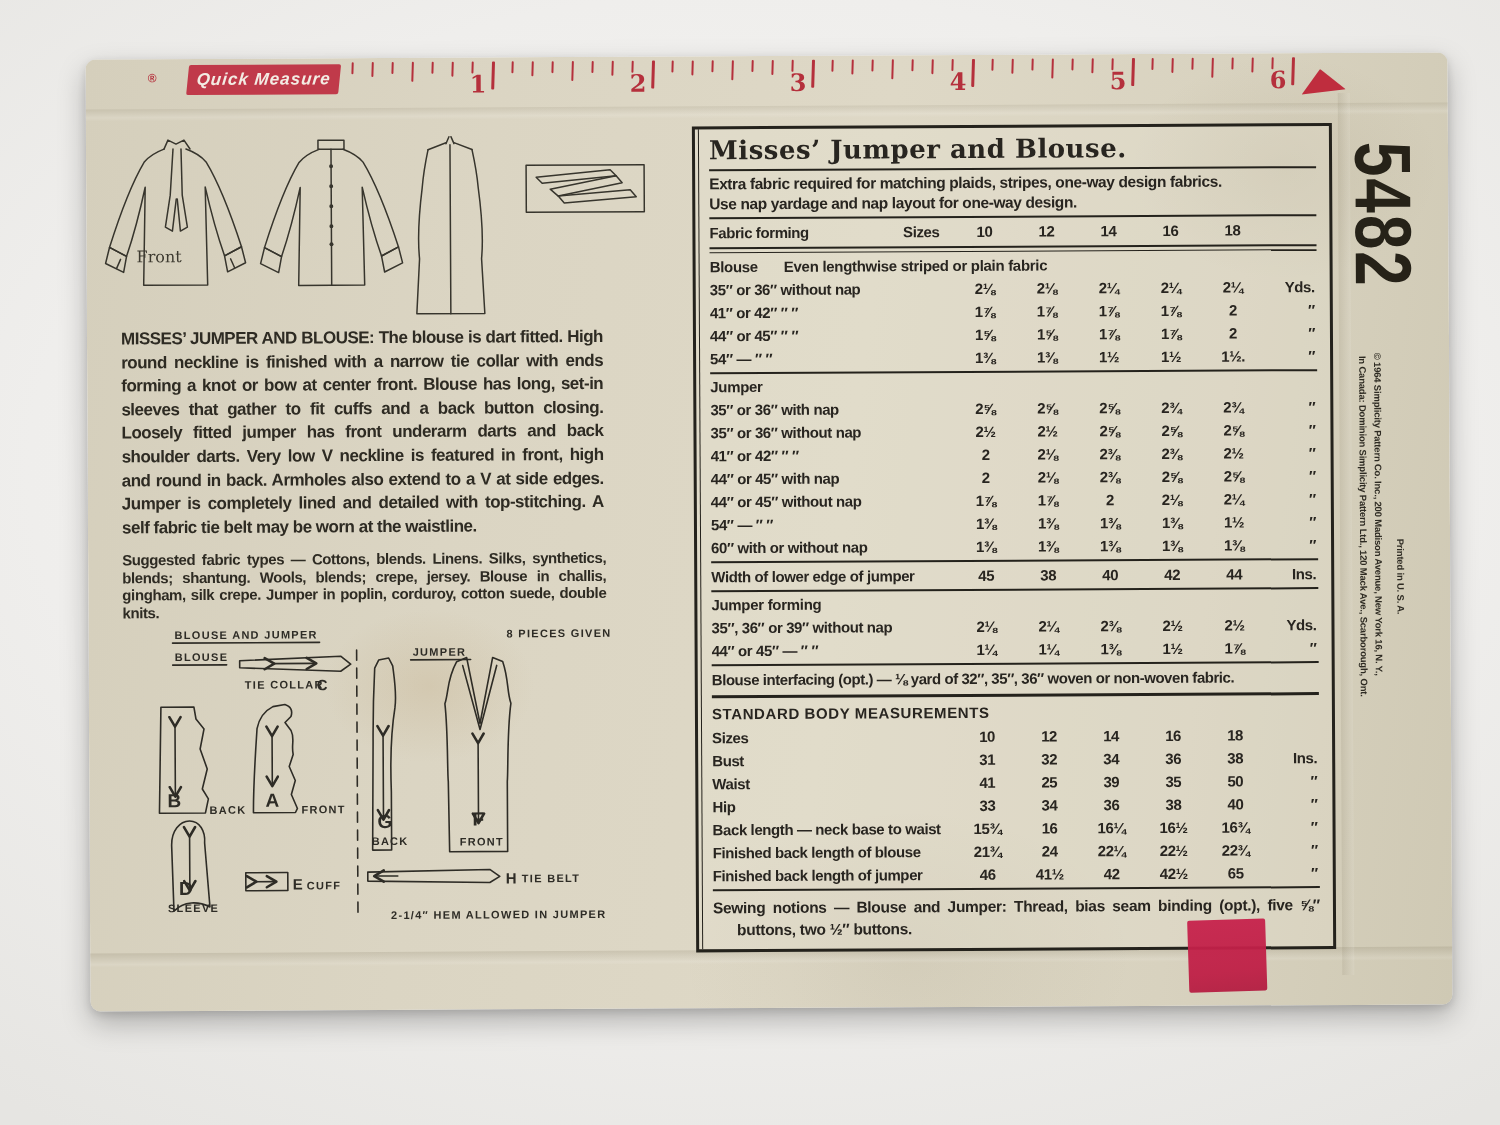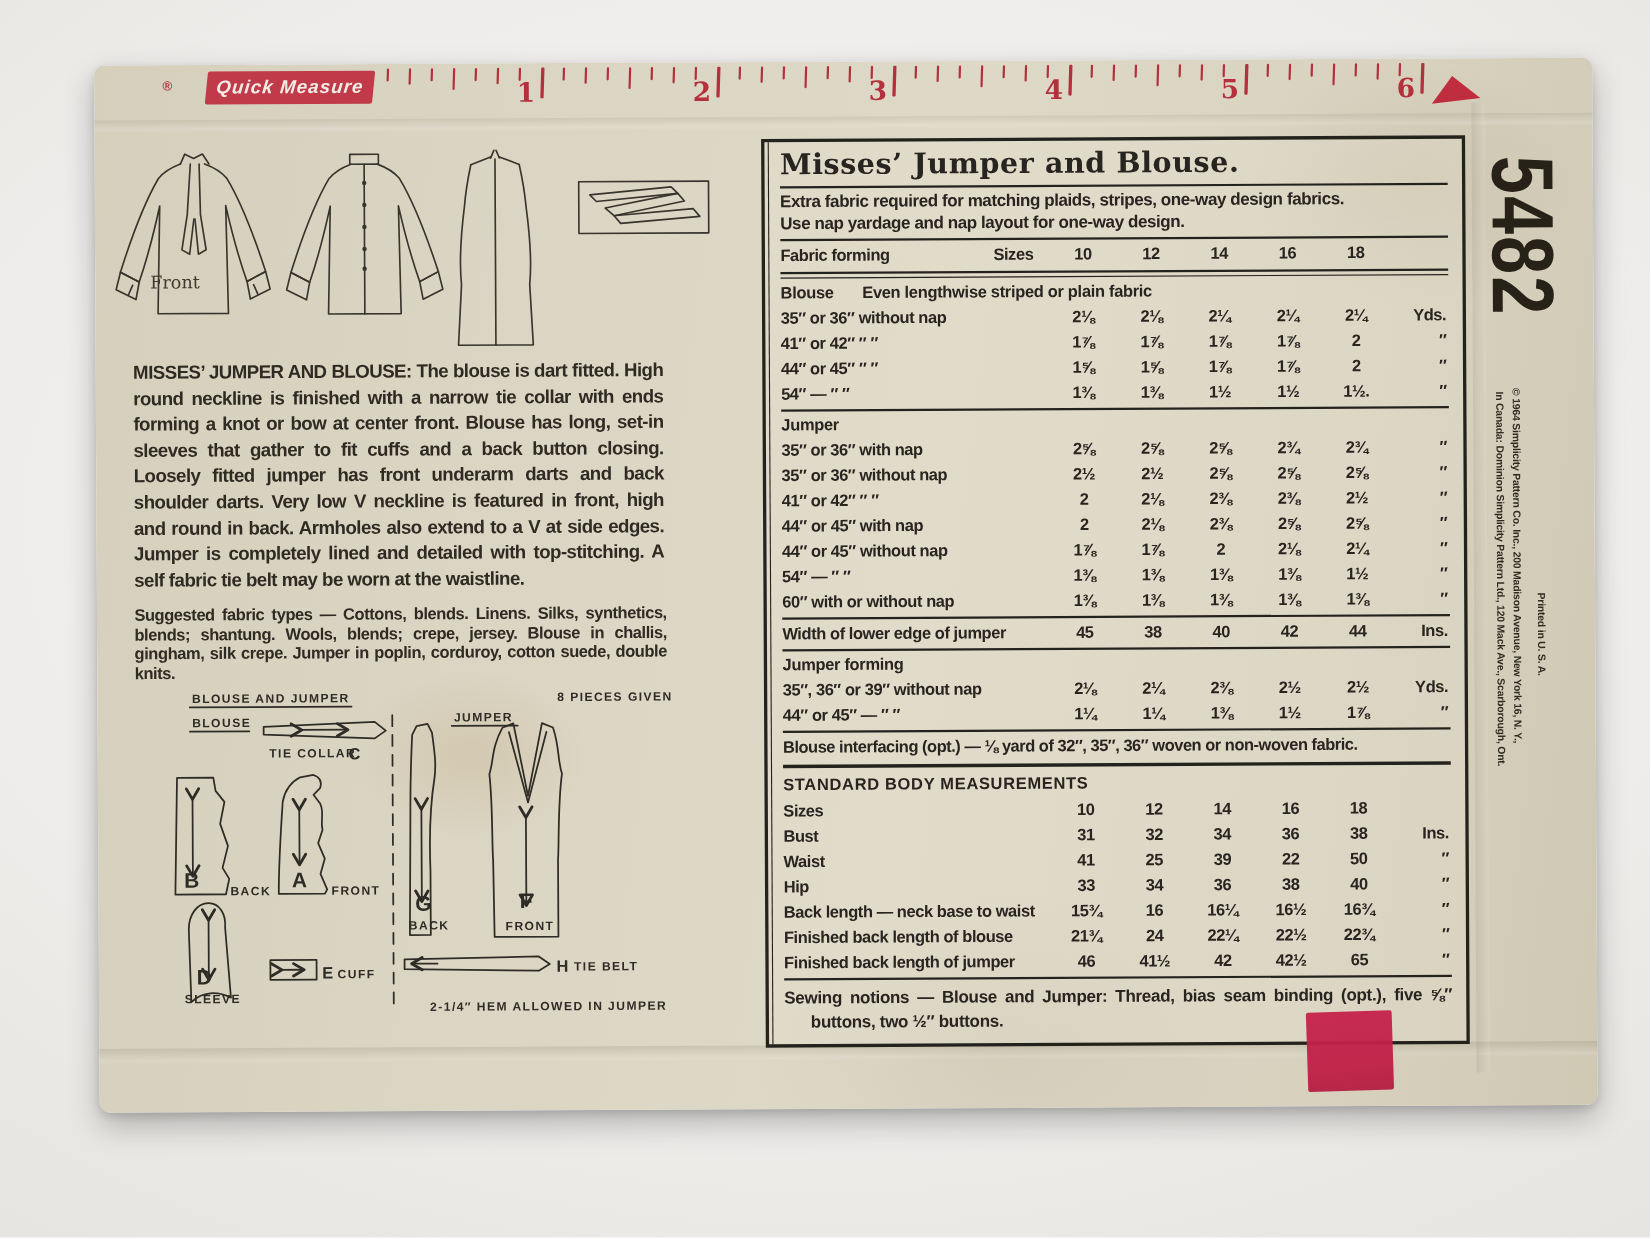--- a/index.html
+++ b/index.html
@@ -497,21 +497,21 @@
             <div class="t-val">34</div>
             <div class="t-val">36</div>
             <div class="t-val">38</div>
             <div class="t-unit">Ins.</div>
           </div>
           <div class="t-row">
             <div class="t-label">Waist</div>
             <div class="t-val">41</div>
             <div class="t-val">25</div>
             <div class="t-val">39</div>
-            <div class="t-val">22</div>
+            <div class="t-val">35</div>
             <div class="t-val">50</div>
             <div class="t-unit">″</div>
           </div>
           <div class="t-row">
             <div class="t-label">Hip</div>
             <div class="t-val">33</div>
             <div class="t-val">34</div>
             <div class="t-val">36</div>
             <div class="t-val">38</div>
             <div class="t-val">40</div>

